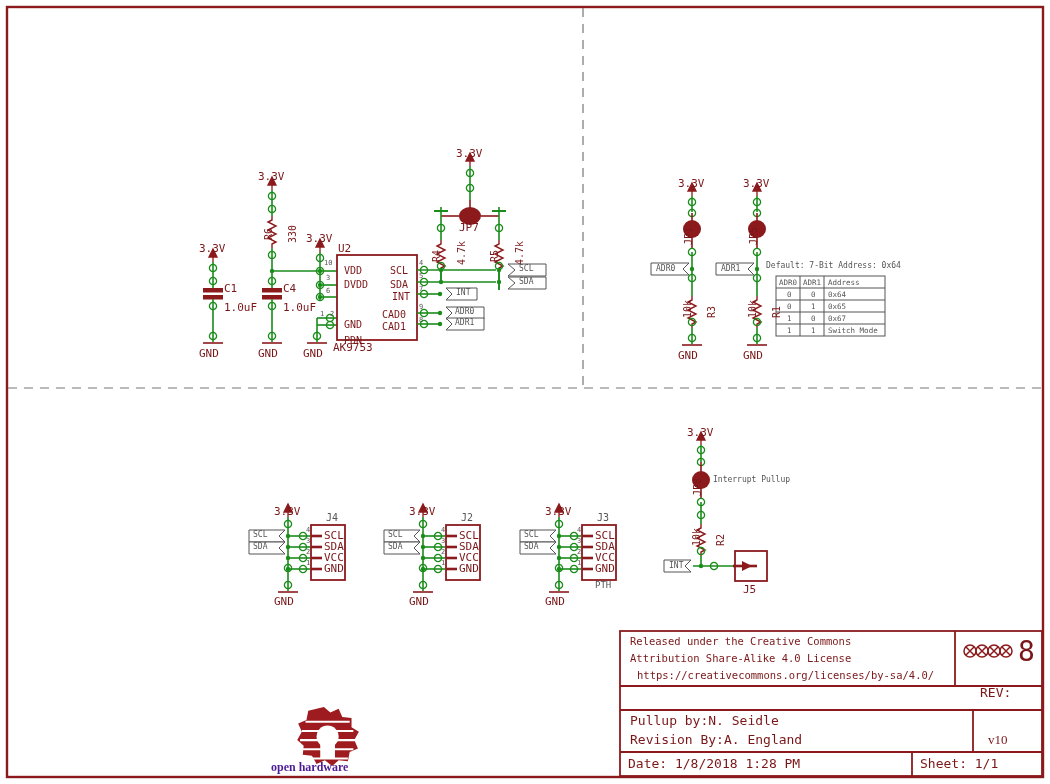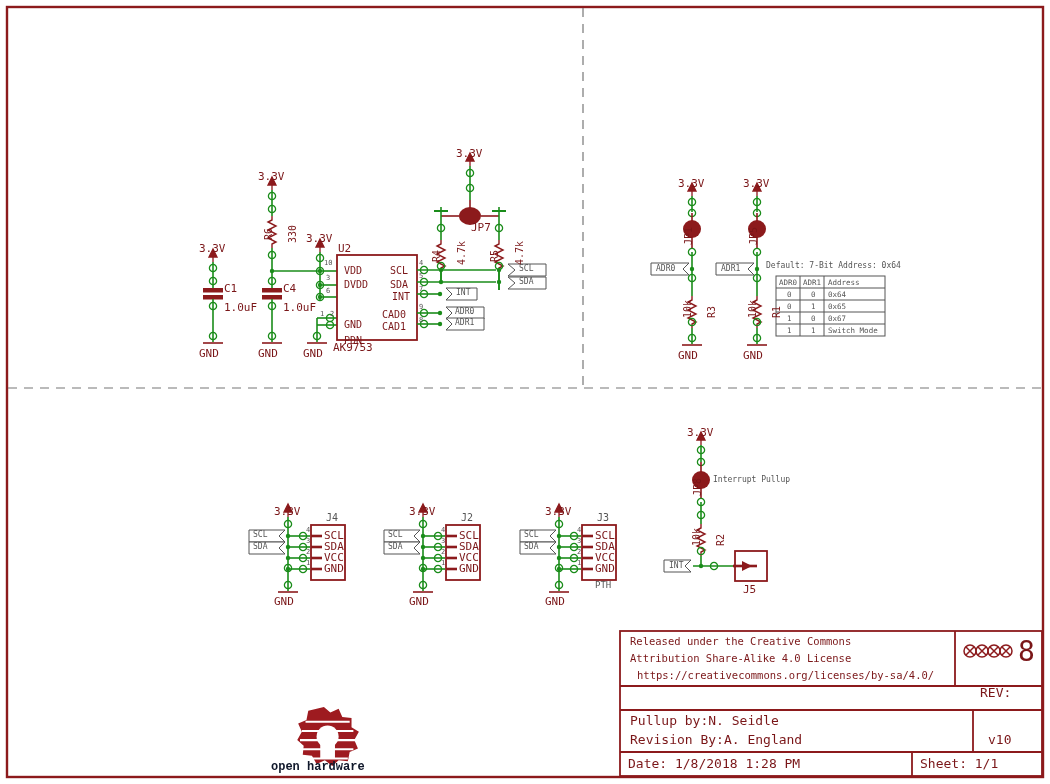--- a/index.html
+++ b/index.html
@@ -445,21 +445,21 @@
 <div class="glbl" style="left:326px;top:288px;font-size:7px;">6</div>
 <div class="glbl" style="left:320px;top:311px;font-size:7px;">1</div>
 <div class="glbl" style="left:330px;top:311px;font-size:7px;">2</div>
 <div class="glbl" style="left:419px;top:260px;font-size:7px;">4</div>
 <div class="glbl" style="left:419px;top:273px;font-size:7px;">5</div>
 <div class="glbl" style="left:419px;top:286px;font-size:7px;">7</div>
 <div class="glbl" style="left:419px;top:304px;font-size:7px;">9</div>
 <div class="glbl" style="left:419px;top:317px;font-size:7px;">8</div>
 
 <div class="lbl" style="left:456px;top:148px;font-size:11px;">3.3V</div>
-<div class="lbl" style="left:459px;top:222px;font-size:11px;margin-left:12px;">JP7</div>
+<div class="lbl" style="left:459px;top:222px;font-size:11px;">JP7</div>
 <div class="lbl vert" style="left:432px;top:262px;font-size:10px;">R4</div>
 <div class="lbl vert" style="left:457px;top:265px;font-size:10px;">4.7k</div>
 <div class="lbl vert" style="left:490px;top:262px;font-size:10px;">R5</div>
 <div class="lbl vert" style="left:515px;top:265px;font-size:10px;">4.7k</div>
 
 <div class="glbl" style="left:519px;top:265px;font-size:8px;">SCL</div>
 <div class="glbl" style="left:519px;top:278px;font-size:8px;">SDA</div>
 <div class="glbl" style="left:456px;top:289px;font-size:8px;">INT</div>
 <div class="glbl" style="left:455px;top:308px;font-size:8px;">ADR0</div>
 <div class="glbl" style="left:455px;top:319px;font-size:8px;">ADR1</div>
@@ -552,21 +552,21 @@
 <div class="tb" style="left:630px;top:636px;font-size:10.5px;">Released under the Creative Commons</div>
 <div class="tb" style="left:630px;top:653px;font-size:10.5px;">Attribution Share-Alike 4.0 License</div>
 <div class="tb" style="left:637px;top:670px;font-size:10.5px;">https://creativecommons.org/licenses/by-sa/4.0/</div>
 <div class="tb" style="left:1018px;top:639px;font-size:28px;line-height:0.95;">8</div>
 
 
 <div class="tb" style="left:630px;top:714px;font-size:13px;"><span>Pullup by:</span><span>N. Seidle</span></div>
 <div class="tb" style="left:630px;top:733px;font-size:13px;"><span>Revision By:</span><span>A. England</span></div>
 
 <div class="tb" style="left:980px;top:686px;font-size:13px;text-align:right;">REV:</div>
-<div class="tb" style="left:988px;top:733px;font-size:13px;">v10</div>
+<div class="tb" style="left:988px;top:733px;font-size:13px;font-family:Liberation Serif, serif;">v10</div>
 
 <div class="tb" style="left:628px;top:757px;font-size:13px;"><span>Date:</span> <span>1/8/2018 1:28 PM</span></div>
 <div class="tb" style="left:920px;top:757px;font-size:13px;"><span>Sheet:</span> <span>1/1</span></div>
 
-<div style="position:absolute;left:271px;top:760px;font-size:12px;font-weight:bold;color:#0f172a;
-            font-family:Liberation Mono, monospace;">open hardware</div>
+<div style="position:absolute;left:271px;top:760px;font-size:12px;font-weight:bold;color:#4c1d95;
+            font-family:Liberation Serif, serif;">open hardware</div>
 
 </div>
 
 </body></html>

